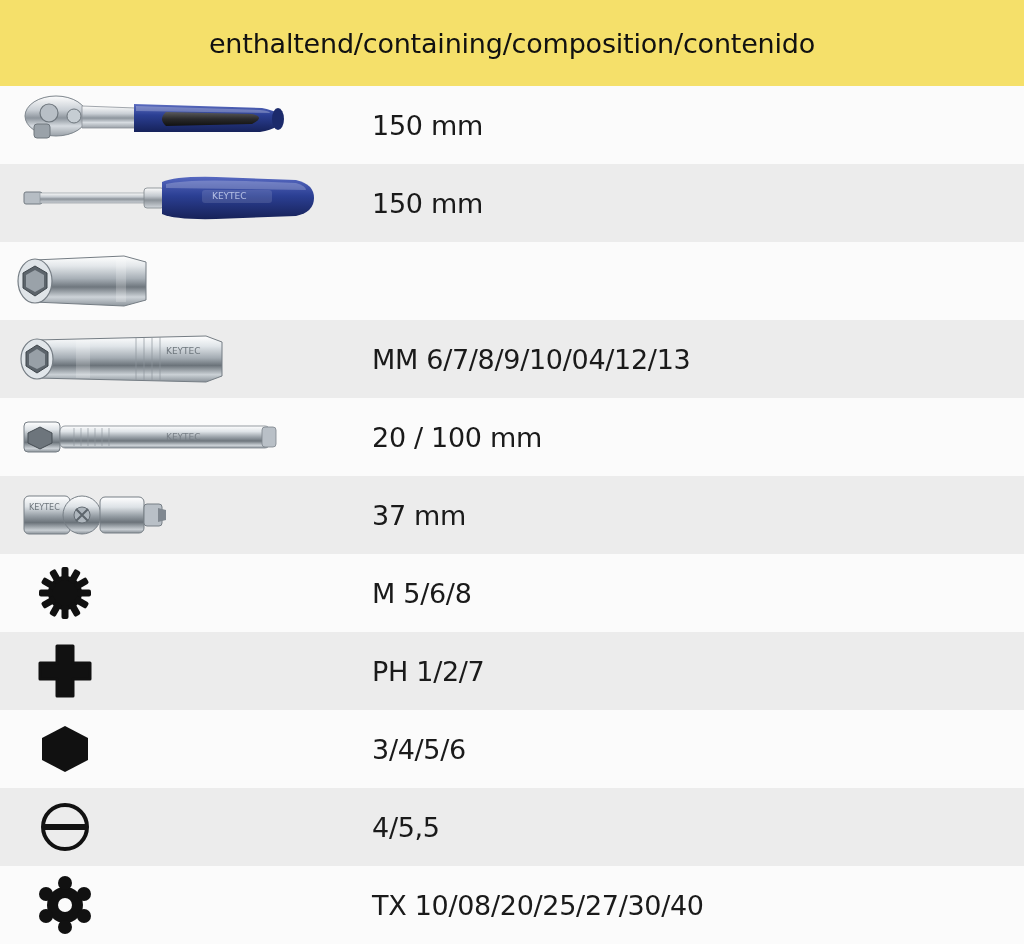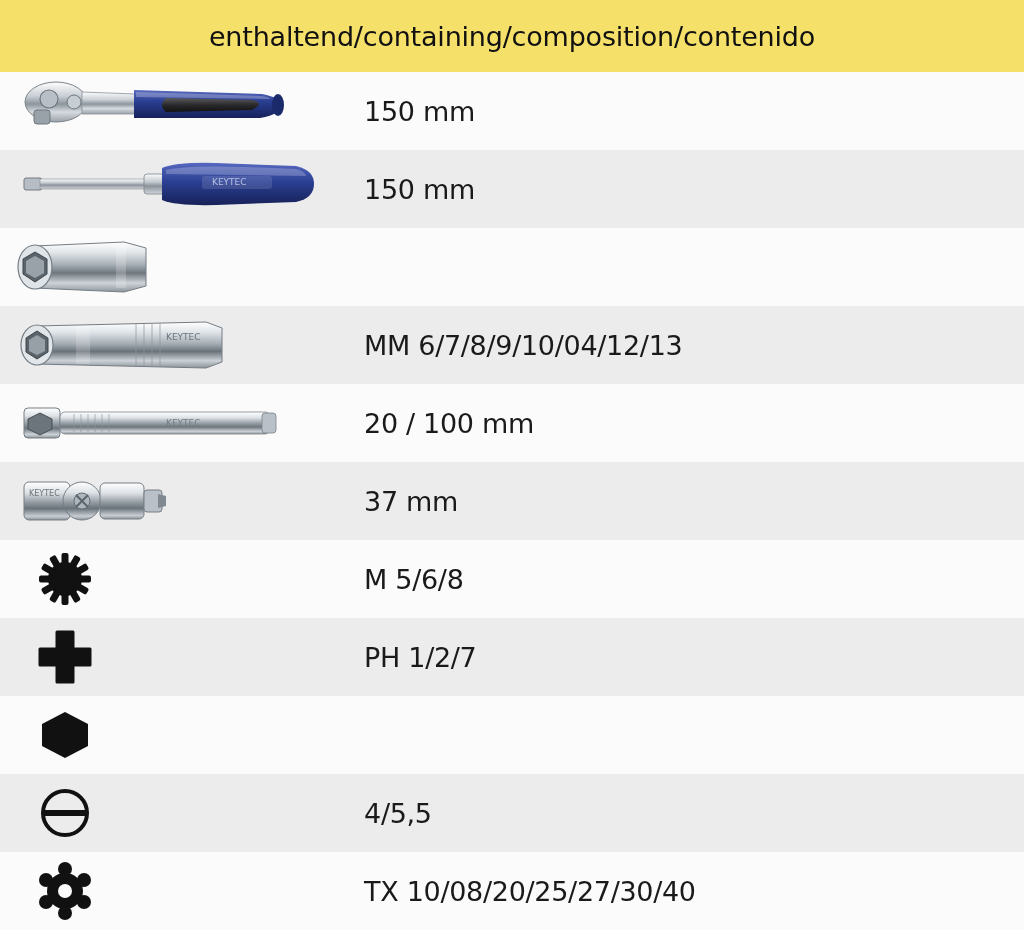--- a/index.html
+++ b/index.html
@@ -15,39 +15,40 @@
     overflow: hidden;
   }
 
   .table {
     width: 1024px;
     display: flex;
     flex-direction: column;
   }
 
   .header-row {
-    height: 72px;
+    height: 86px;
     background: #f5e06a;
     display: flex;
     align-items: center;
     justify-content: center;
   }
   .header-title {
     font-size: 27px;
     color: #111;
     font-family: "DejaVu Sans", sans-serif;
     letter-spacing: -0.2px;
     white-space: nowrap;
   }
 
   .row {
     height: 78px;
     display: flex;
     align-items: center;
     width: 100%;
+    gap: 8px;
   }
   .row.alt  { background: #ececec; }
   .row.base { background: #fbfbfb; }
 
   .cell-img {
     width: 352px;
     height: 100%;
     display: flex;
     align-items: center;
     padding-left: 16px;
@@ -304,20 +305,21 @@
   </div>
 
   <div class="row base">
     <div class="cell-img bit-row">
       <div class="bit-wrap">
         <svg class="tool-svg" width="60" height="60" viewBox="0 0 60 60">
           <polygon points="30,7 53,19 53,41 30,53 7,41 7,19" fill="#111111"></polygon>
         </svg>
       </div>
     </div>
+    <div class="cell-text">3/4/5/6</div>
   </div>
 
   <div class="row alt">
     <div class="cell-img bit-row">
       <div class="bit-wrap">
         <svg class="tool-svg" width="60" height="60" viewBox="0 0 60 60">
           <circle cx="30" cy="30" r="22" fill="none" stroke="#111111" stroke-width="4"></circle>
           <rect x="8" y="27" width="44" height="6" fill="#111111"></rect>
         </svg>
       </div>

